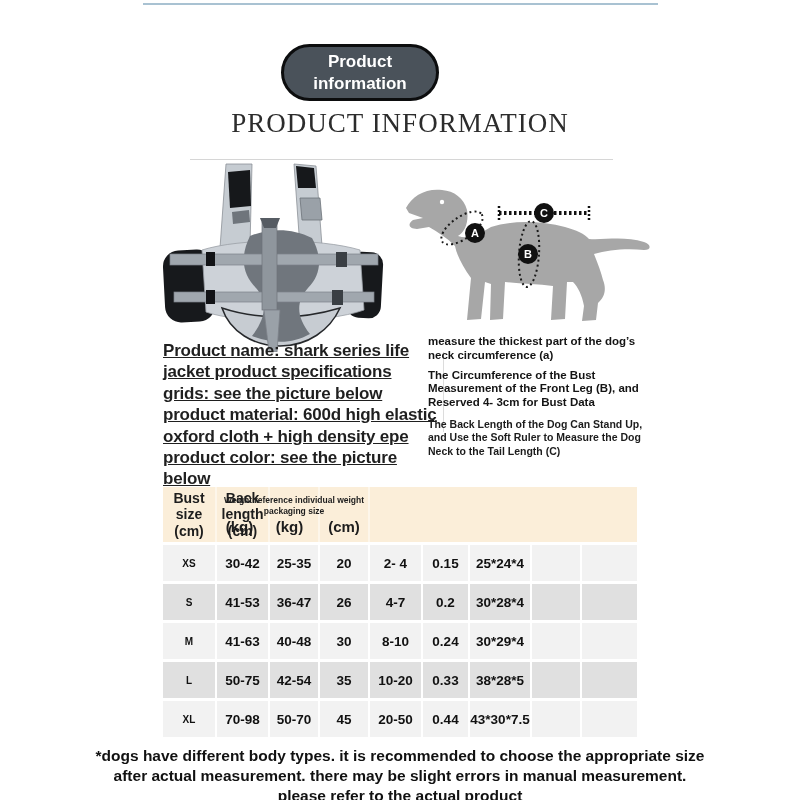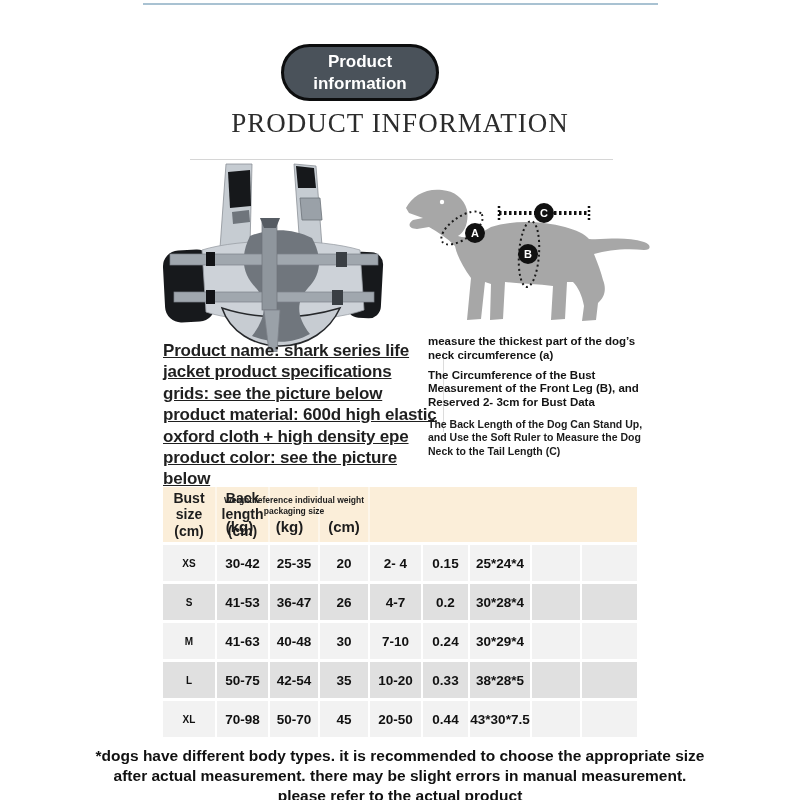--- a/index.html
+++ b/index.html
@@ -136,21 +136,21 @@
     <circle cx="146" cy="37" r="10" fill="#111"></circle>
     <text x="146" y="41" text-anchor="middle" font-size="11" font-weight="bold" fill="#fff">C</text>
   </svg>
 
   <div class="product-desc">Product name: shark series life jacket product specifications grids: see the picture below product material: 600d high elastic oxford cloth + high density epe product color: see the picture below</div>
 
   <div class="v-divider"></div>
 
   <div class="notes">
     <div class="note note-a">measure the thickest part of the dog’s neck circumference (a)</div>
-    <div class="note note-b">The Circumference of the Bust Measurement of the Front Leg (B), and Reserved 2- 3cm for Bust Data</div>
+    <div class="note note-b">The Circumference of the Bust Measurement of the Front Leg (B), and Reserved 4- 3cm for Bust Data</div>
     <div class="note note-c">The Back Length of the Dog Can Stand Up, and Use the Soft Ruler to Measure the Dog Neck to the Tail Length (C)</div>
   </div>
 
   <div class="size-table">
     <div class="t-head">
       <div class="h-cell h-bust">Bust size (cm)</div>
       <div class="h-cell h-back">Back length (cm)</div>
       <div class="h-cell h-group">
         <div class="h-group-label">Weight reference individual weight packaging size</div>
         <div class="h-units">
@@ -185,21 +185,21 @@
       <div class="t-cell">30*28*4</div>
       <div class="t-cell"></div>
       <div class="t-cell"></div>
     </div>
 
     <div class="t-row light">
       <div class="t-cell model">M</div>
       <div class="t-cell">41-63</div>
       <div class="t-cell">40-48</div>
       <div class="t-cell">30</div>
-      <div class="t-cell">7-10</div>
+      <div class="t-cell">8-10</div>
       <div class="t-cell">0.24</div>
       <div class="t-cell">30*29*4</div>
       <div class="t-cell"></div>
       <div class="t-cell"></div>
     </div>
 
     <div class="t-row dark">
       <div class="t-cell model">L</div>
       <div class="t-cell">50-75</div>
       <div class="t-cell">42-54</div>

